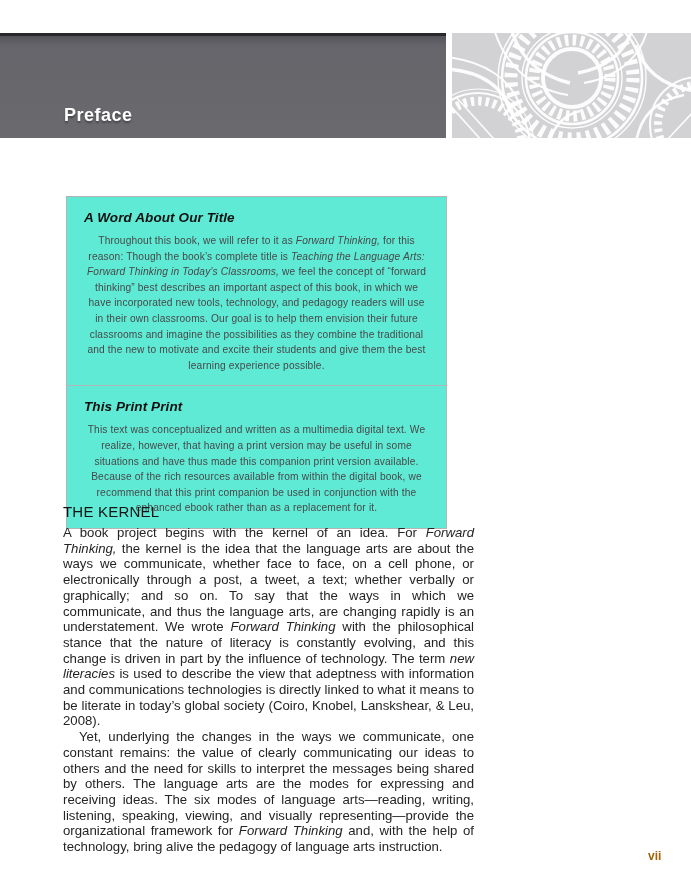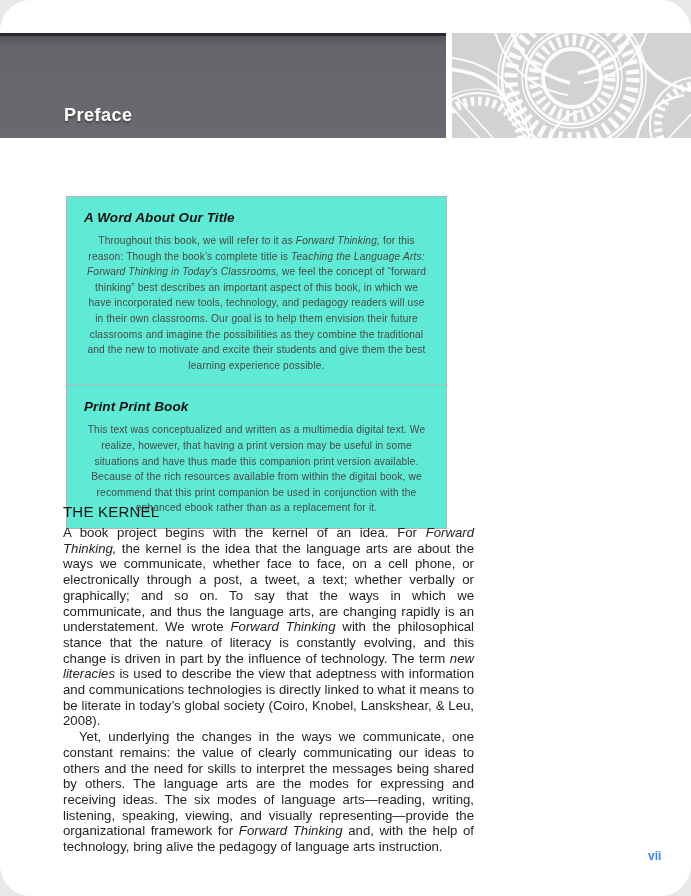--- a/index.html
+++ b/index.html
@@ -1,21 +1,20 @@
 <!DOCTYPE html>
 <html><head>
 <meta charset="utf-8">
 <style>
   * { margin:0; padding:0; box-sizing:border-box; }
   html,body { background:#e8e8e8; }
   .page {
     position:relative; width:691px; height:896px; margin:0 auto;
     background:#ffffff; overflow:hidden;
     font-family:"Liberation Sans", sans-serif;
-    border-radius:31px;
   }
   
   .banner {
     position:absolute; left:0; top:33px; width:446px; height:105px;
     background:linear-gradient(#55545a 0%, #66656b 10%, #6a696d 100%);
     border-top:3px solid #29282c;
   }
   .banner-title {
     position:absolute; left:64px; bottom:12px;
     color:#ffffff; font-size:18px; font-weight:bold; letter-spacing:.5px;
@@ -53,21 +52,21 @@
     font-family:Liberation Sans, sans-serif;
     font-size:13.2px; line-height:15.7px; color:#242424;
     text-align:justify;
   }
   .body-column p { margin:0; }
   .body-column p + p { text-indent:16px; }
   .body-column em { font-style:italic; }
   
   .page-number {
     position:absolute; left:648px; top:849px;
-    font-size:12px; font-weight:bold; color:#3b82f6;text-align:right;
+    font-size:12px; font-weight:bold; color:#a16207;text-align:right;
   }
 </style>
 </head>
 <body>
 
 <div class="page">
 
   <div class="banner">
     <div class="banner-title">Preface</div>
   </div>
@@ -107,21 +106,21 @@
       </g>
     </svg>
   </div>
 
   <div class="infobox">
     <div class="infobox-section">
       <div class="infobox-title">A Word About Our Title</div>
       <div class="infobox-body"><span>Throughout this book, we will refer to it as </span><em>Forward Thinking,</em><span> for this reason: Though the book’s complete title is </span><em>Teaching the Language Arts: Forward Thinking in Today’s Classrooms,</em><span> we feel the concept of “forward thinking” best describes an important aspect of this book, in which we have incorporated new tools, technology, and pedagogy readers will use in their own classrooms. Our goal is to help them envision their future classrooms and imagine the possibilities as they combine the traditional and the new to motivate and excite their students and give them the best learning experience possible.</span></div>
     </div>
     <div class="infobox-section">
-      <div class="infobox-title">Print Print Book</div>
+      <div class="infobox-title">This Print Print</div>
       <div class="infobox-body"><span>This text was conceptualized and written as a multimedia digital text. We realize, however, that having a print version may be useful in some situations and have thus made this companion print version available. Because of the rich resources available from within the digital book, we recommend that this print companion be used in conjunction with the enhanced ebook rather than as a replacement for it.</span></div>
     </div>
   </div>
 
   <div class="kernel-heading">THE KERNEL</div>
 
   <div class="body-column">
     <p><span>A book project begins with the kernel of an idea. For </span><em>Forward Thinking,</em><span> the kernel is the idea that the language arts are about the ways we communicate, whether face to face, on a cell phone, or electronically through a post, a tweet, a text; whether verbally or graphically; and so on. To say that the ways in which we communicate, and thus the language arts, are changing rapidly is an understatement. We wrote </span><em>Forward Thinking</em><span> with the philosophical stance that the nature of literacy is constantly evolving, and this change is driven in part by the influence of technology. The term </span><em>new literacies</em><span> is used to describe the view that adeptness with information and communications technologies is directly linked to what it means to be literate in today’s global society (Coiro, Knobel, Lanskshear, &amp; Leu, 2008).</span></p>
     <p><span>Yet, underlying the changes in the ways we communicate, one constant remains: the value of clearly communicating our ideas to others and the need for skills to interpret the messages being shared by others. The language arts are the modes for expressing and receiving ideas. The six modes of language arts—reading, writing, listening, speaking, viewing, and visually representing—provide the organizational framework for </span><em>Forward Thinking</em><span> and, with the help of technology, bring alive the pedagogy of language arts instruction.</span></p>
   </div>

